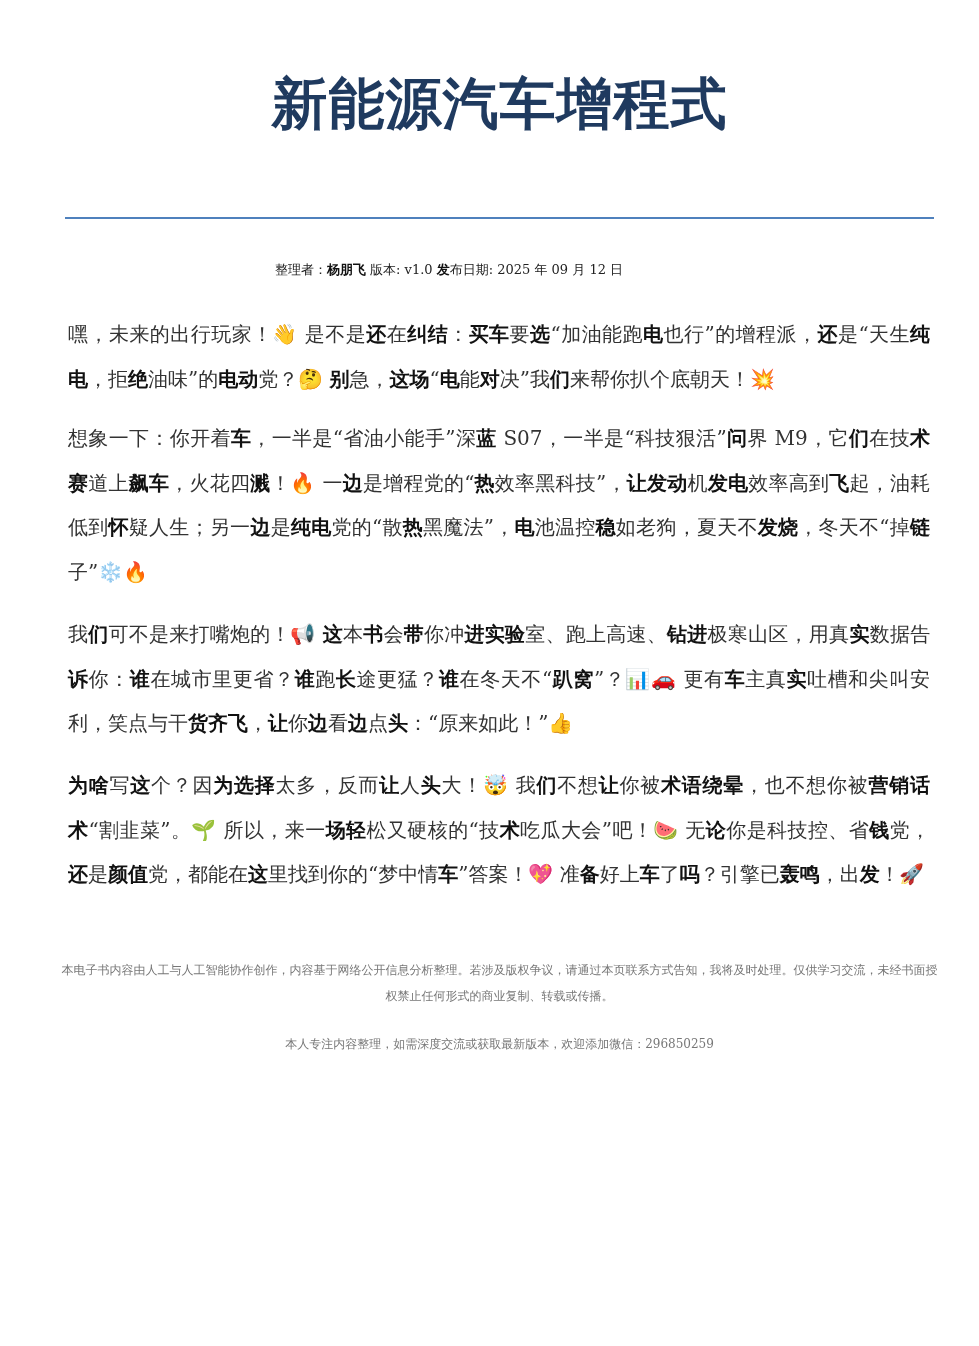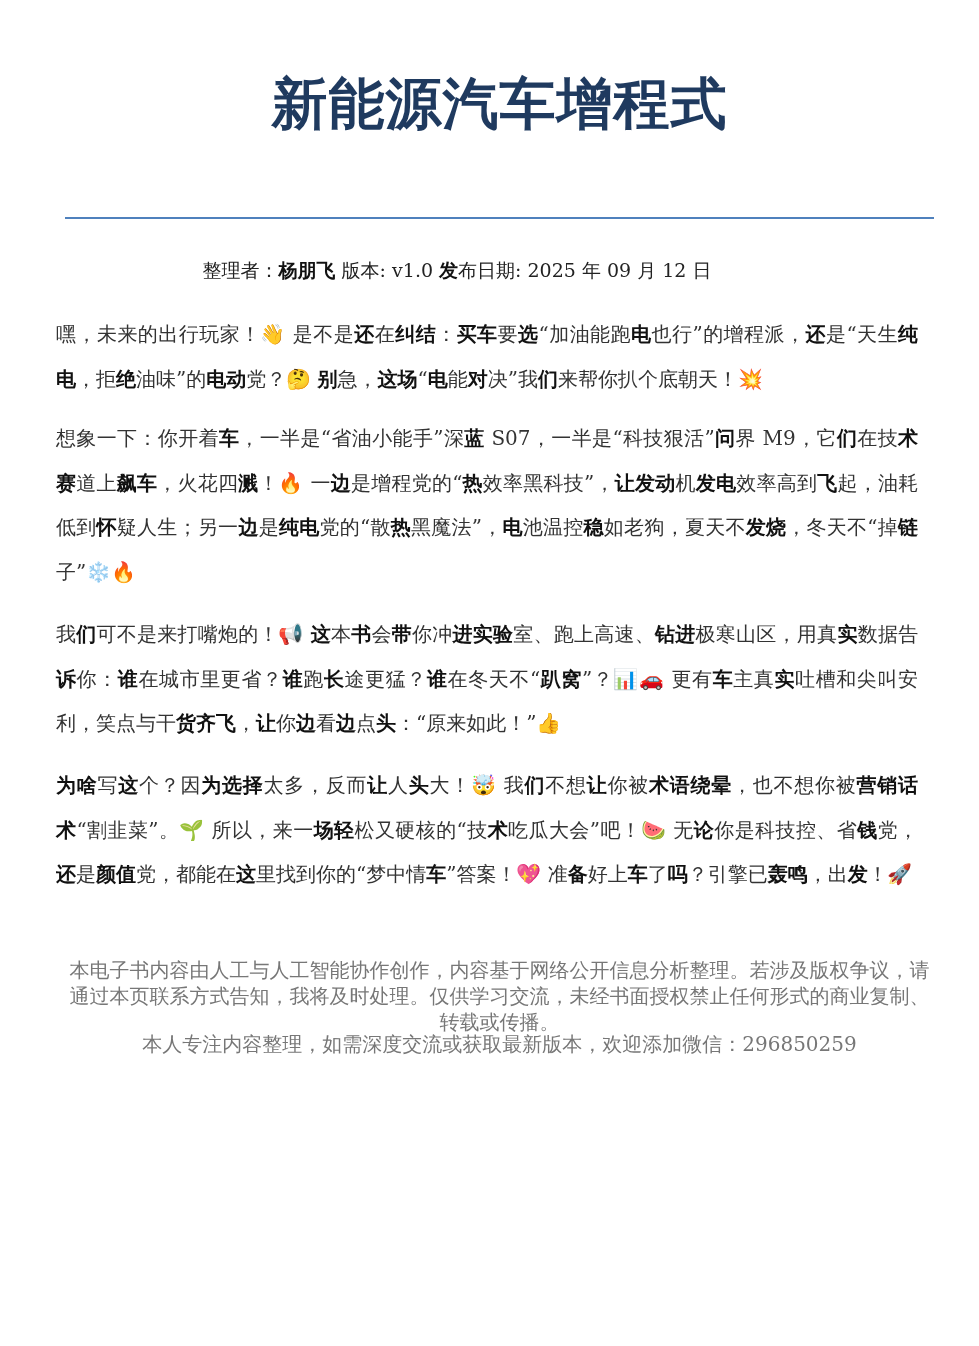--- a/index.html
+++ b/index.html
@@ -15,38 +15,38 @@
       font-family: "DejaVu Sans", "Liberation Sans", sans-serif;
       font-weight: bold; font-size: 56px; line-height: 72px;
       color: #1f3a5f; letter-spacing: 1px;
     }
     .title div { white-space: nowrap; }
     .divider {
       position: absolute; left: 55px; top: 217px; width: 869px; height: 2px;
       background: #4f81bd;
     }
     .meta {
-      position: absolute; left: 12px; top: 256px; width: 870px; text-align: center;
-      font-size: 19px; line-height: 28px; color: #222; white-space: nowrap;
+      position: absolute; left: 4px; top: 256px; width: 870px; text-align: center;
+      font-size: 13px; line-height: 28px; color: #222; white-space: nowrap;
     }
     .meta b { font-family: "DejaVu Sans", "Liberation Sans", sans-serif; font-weight: bold; color:#111; }
-    .content { position: absolute; left: 46px; width: 862px; }
+    .content { position: absolute; left: 58px; width: 862px; }
     p.para {
       margin: 0; font-size: 20px; line-height: 44.5px; color: #333;
       text-align: justify;
     }
     p.para b { font-family: "DejaVu Sans", "Liberation Sans", sans-serif; font-weight: bold; color: #111; }
     .emoji { font-family: "DejaVu Sans", sans-serif; font-size: 20px; }
     .p1 { top: 312px; }
     .p2 { top: 416px; }
     .p3 { top: 612px; }
     .p4 { top: 763px; }
     .footer {
       position: absolute; left: 50px; width: 879px; text-align: center;
-      font-size: 20px; line-height: 26px; color: #777;
+      font-size: 12px; line-height: 26px; color: #777;
     }
     .f1 { top: 957px; }
     .f2 { top: 1031px; }
   </style>
 </head>
 <body>
 
 <div class="page">
   <div class="title">
     <div>新能源汽车增程式</div>

